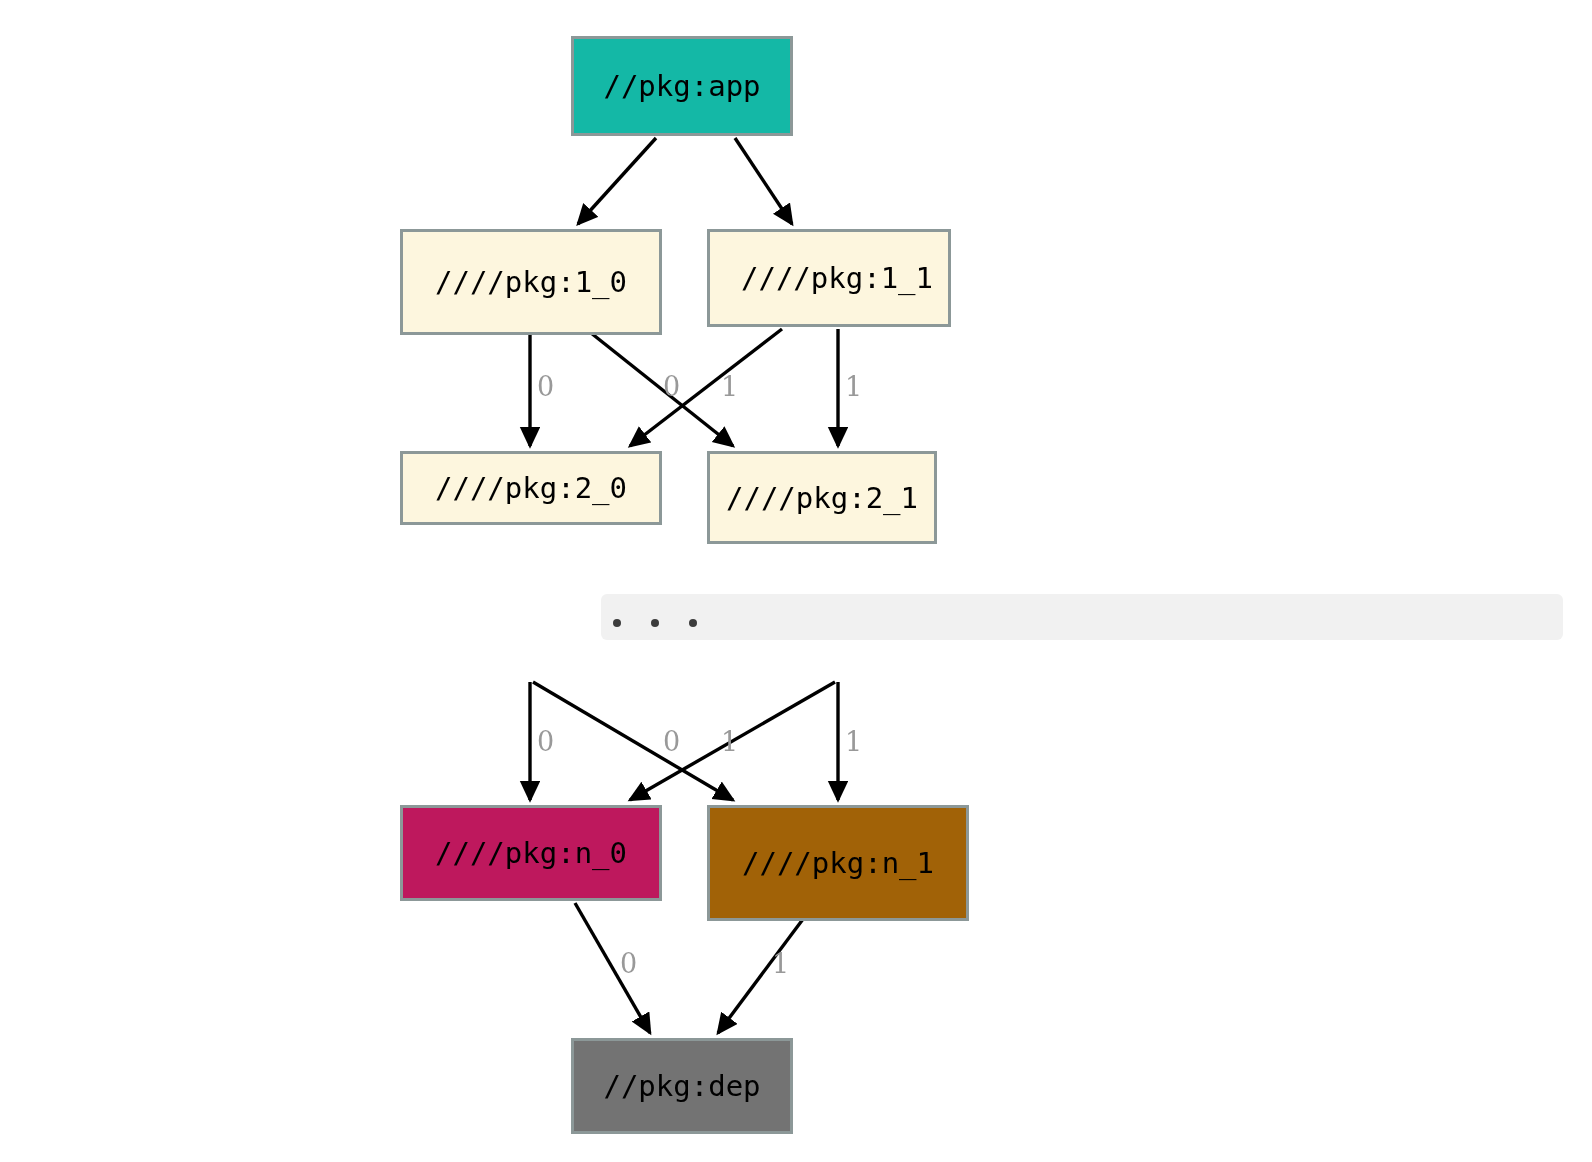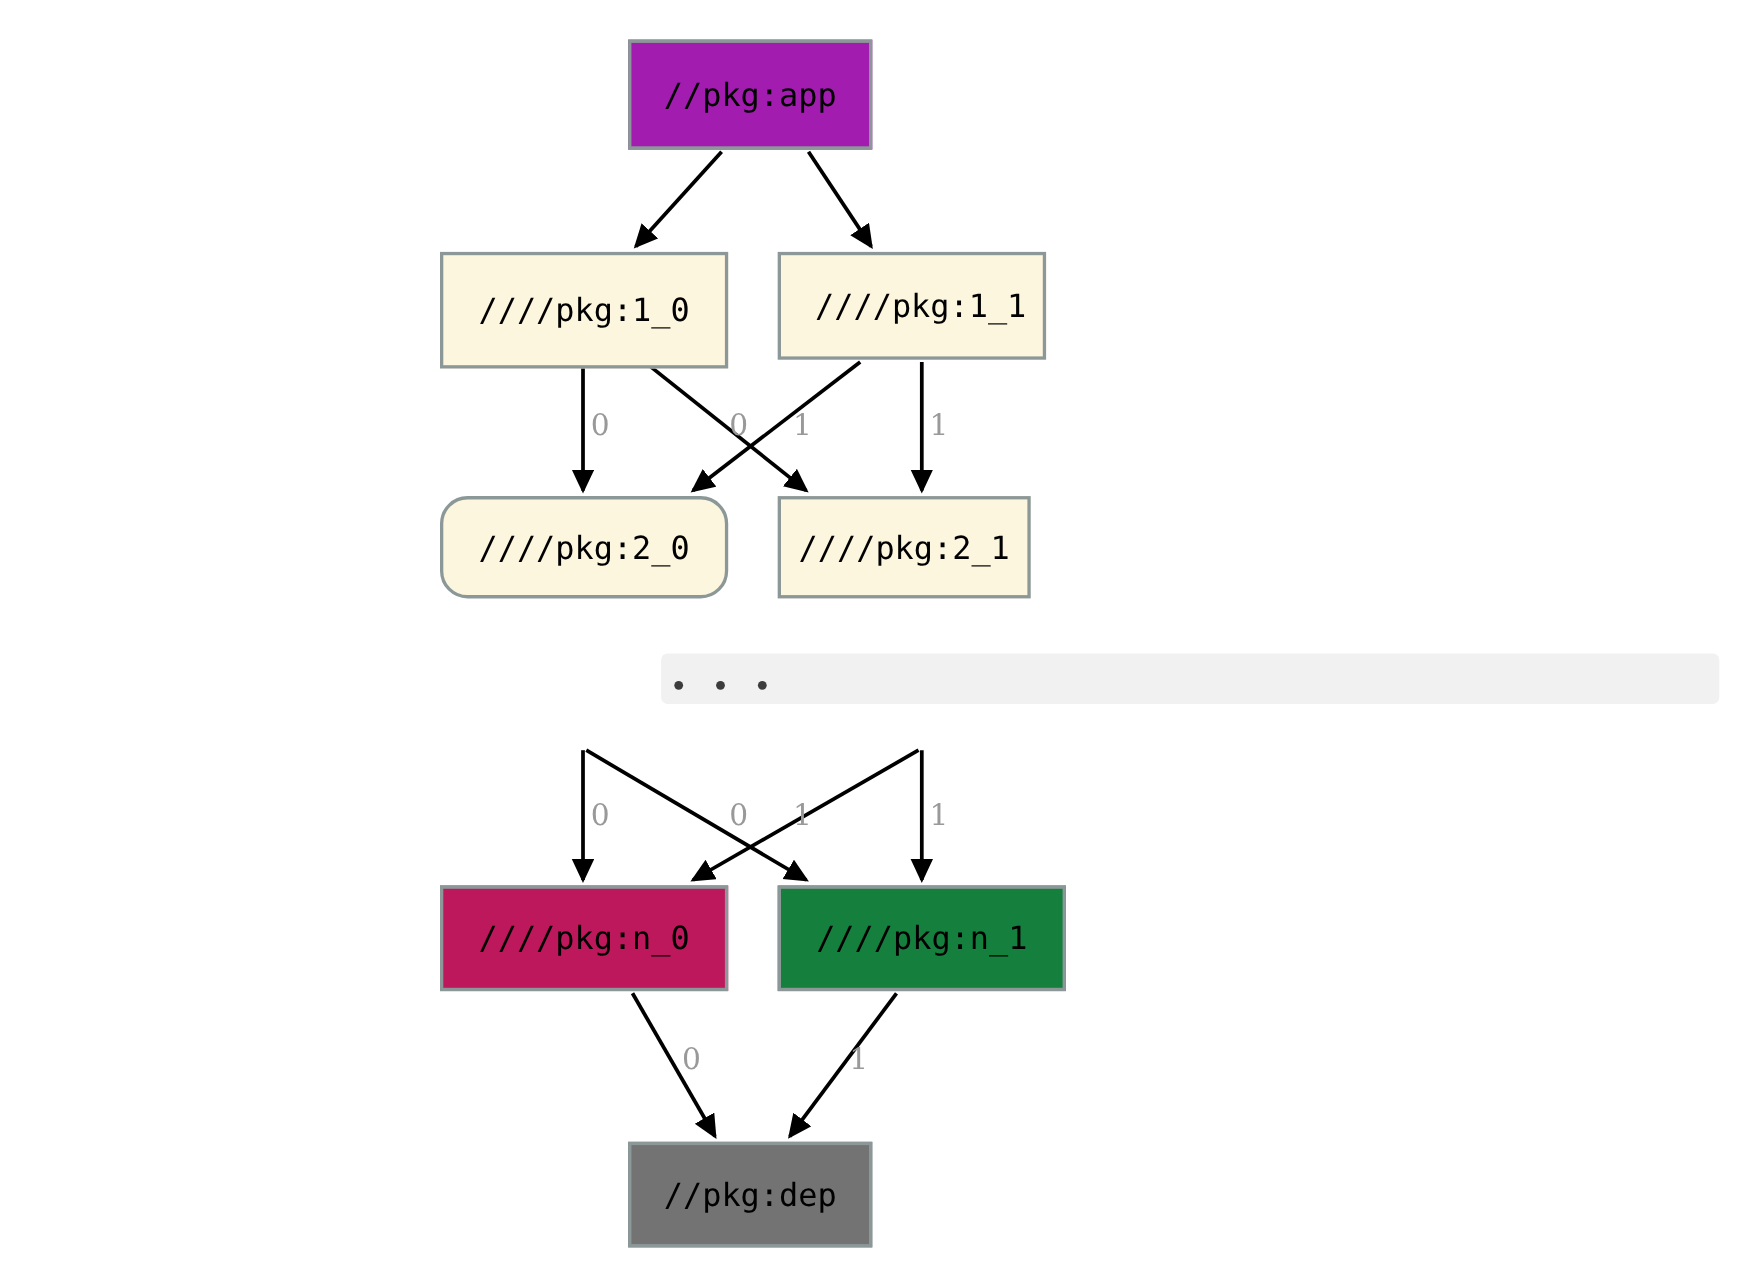--- a/index.html
+++ b/index.html
@@ -86,39 +86,39 @@
         <line x1="530" y1="682" x2="530" y2="800" stroke="#000000" stroke-width="3.4" marker-end="url(#arrowhead)"></line>
         <line x1="533" y1="682" x2="733" y2="800" stroke="#000000" stroke-width="3.4" marker-end="url(#arrowhead)"></line>
         <line x1="835" y1="682" x2="630" y2="800" stroke="#000000" stroke-width="3.4" marker-end="url(#arrowhead)"></line>
         <line x1="838" y1="682" x2="838" y2="800" stroke="#000000" stroke-width="3.4" marker-end="url(#arrowhead)"></line>
         <line x1="575" y1="903" x2="650" y2="1033" stroke="#000000" stroke-width="3.4" marker-end="url(#arrowhead)"></line>
         <line x1="815" y1="903" x2="718" y2="1033" stroke="#000000" stroke-width="3.4" marker-end="url(#arrowhead)"></line>
       </g>
   </svg>
 
   <div id="nodes-group">
-      <div class="node-box" style="left: 571px; top: 36px; width: 222px; height: 100px; background: #a21caf; border-color: rgb(140, 152, 152);">
+      <div class="node-box" style="left: 571px; top: 36px; width: 222px; height: 100px; background: #14b8a6; border-color: rgb(140, 152, 152);">
         <span class="node-label">//pkg:app</span>
       </div>
       <div class="node-box" style="left: 400px; top: 229px; width: 262px; height: 106px; background: rgb(253, 246, 222); border-color: rgb(140, 152, 152);">
         <span class="node-label">////pkg:1_0</span>
       </div>
       <div class="node-box" style="left: 707px; top: 229px; width: 244px; height: 98px; background: rgb(253, 246, 222); border-color: rgb(140, 152, 152); padding-left: 16px;">
         <span class="node-label">////pkg:1_1</span>
       </div>
-      <div class="node-box" style="left: 400px; top: 451px; width: 262px; height: 93px; background: rgb(253, 246, 222); border-color: rgb(140, 152, 152); border-radius: 25px;">
+      <div class="node-box" style="left: 400px; top: 451px; width: 262px; height: 74px; background: rgb(253, 246, 222); border-color: rgb(140, 152, 152);">
         <span class="node-label">////pkg:2_0</span>
       </div>
       <div class="node-box" style="left: 707px; top: 451px; width: 230px; height: 93px; background: rgb(253, 246, 222); border-color: rgb(140, 152, 152);">
         <span class="node-label">////pkg:2_1</span>
       </div>
       <div class="node-box" style="left: 400px; top: 805px; width: 262px; height: 96px; background: #be185d; border-color: rgb(140, 152, 152);">
         <span class="node-label">////pkg:n_0</span>
       </div>
-      <div class="node-box" style="left: 707px; top: 805px; width: 262px; height: 96px; background: #15803d; border-color: rgb(140, 152, 152); align-items: center;">
+      <div class="node-box" style="left: 707px; top: 805px; width: 262px; height: 116px; background: #a16207; border-color: rgb(140, 152, 152); align-items: center;">
         <span class="node-label">////pkg:n_1</span>
       </div>
       <div class="node-box" style="left: 571px; top: 1038px; width: 222px; height: 96px; background: #737373; border-color: rgb(140, 152, 152);">
         <span class="node-label">//pkg:dep</span>
       </div>
     </div>
 
   <div class="ellipsis-band" id="ellipsis-band" style="left: 601px; top: 594px; width: 962px; height: 46px; background: rgb(241, 241, 241);">
     <div class="ellipsis-dots" id="ellipsis-dots">
         <span class="ellipsis-dot"></span>

